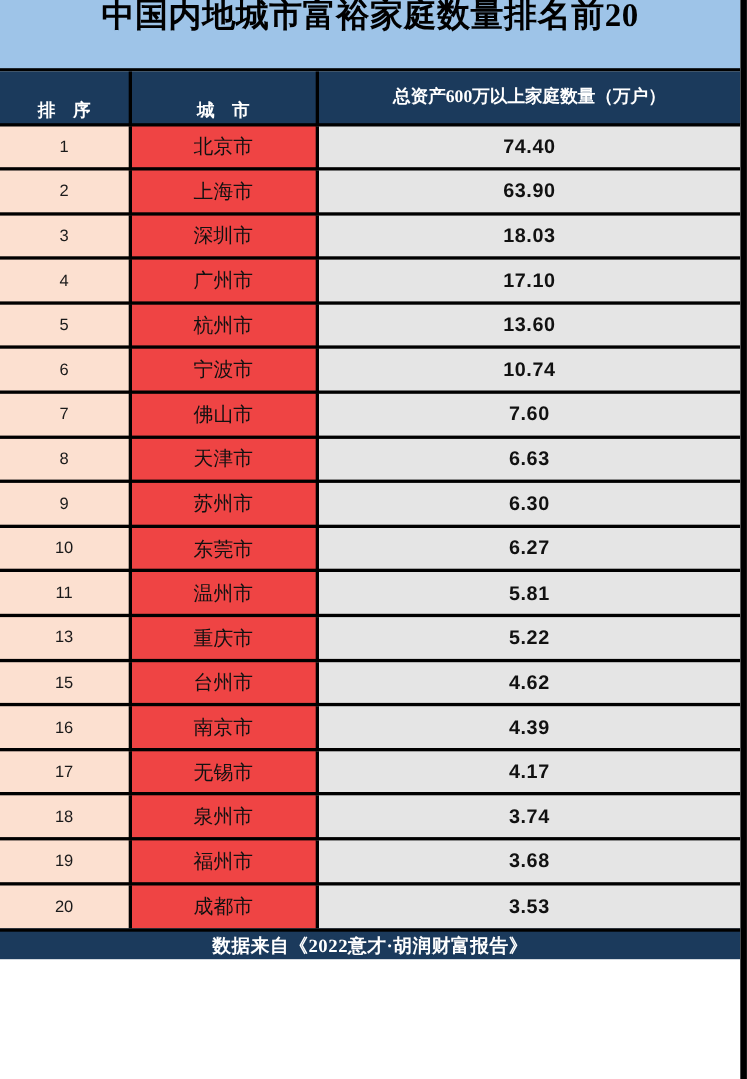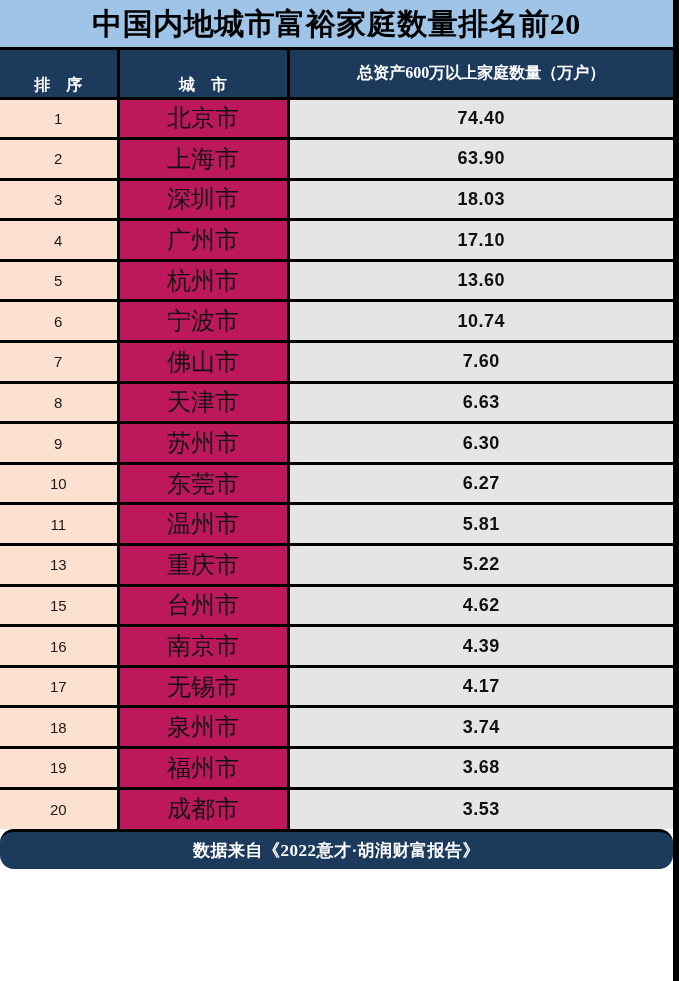--- a/index.html
+++ b/index.html
@@ -21,24 +21,23 @@
     width: 679px;
     height: 981px;
     box-sizing: border-box;
     background: #ffffff;
     border-right: 6px solid #000000;
     overflow: hidden;
   }
 
   
   .title-banner {
-    height: 50px;
+    height: 65px;
     background: #9ec4e8;
     display: flex;
-    align-items: center;
     justify-content: center;
     box-sizing: border-box;
     border-bottom: 3px solid #000000;
   }
   .title-text {
     font-family: "Liberation Serif", "DejaVu Serif", serif;
     font-weight: bold;
     font-size: 30px;
     line-height: 1;
     color: #000000;
@@ -96,51 +95,50 @@
     border-bottom: 3px solid #000000;
   }
   td.col-rank {
     background: #fce0d0;
     color: #1a1a1a;
     font-size: 15px;
     font-weight: normal;
     border-right: 3px solid #000000;
   }
   td.col-city {
-    background: #be185d;
+    background: #ef4444;
     color: #111111;
-    font-size: 24px;
+    font-size: 18px;
     font-weight: normal;
     border-right: 3px solid #000000;
   }
   td.col-value {
     background: #e5e5e5;
     color: #111111;
     font-size: 18px;
     font-weight: bold;
   }
   .val-text {
     display: inline-block;
     letter-spacing: 0.5px;
   }
   tbody tr:last-child td {
     border-bottom: none;
     margin-left: 25px;
   }
 
   
   .footer-banner {
-    height: 40px;
+    height: 28px;
     background: #1b3a5c;
     display: flex;
     align-items: center;
     justify-content: center;
     box-sizing: border-box;
     border-top: 3px solid #000000;
-    border-radius: 14px;
   }
   .footer-text {
     font-family: "Liberation Serif", "DejaVu Serif", serif;
     font-weight: bold;
     font-size: 17px;
     color: #ffffff;
     letter-spacing: 0.5px;
     white-space: nowrap;
   }
 </style>

